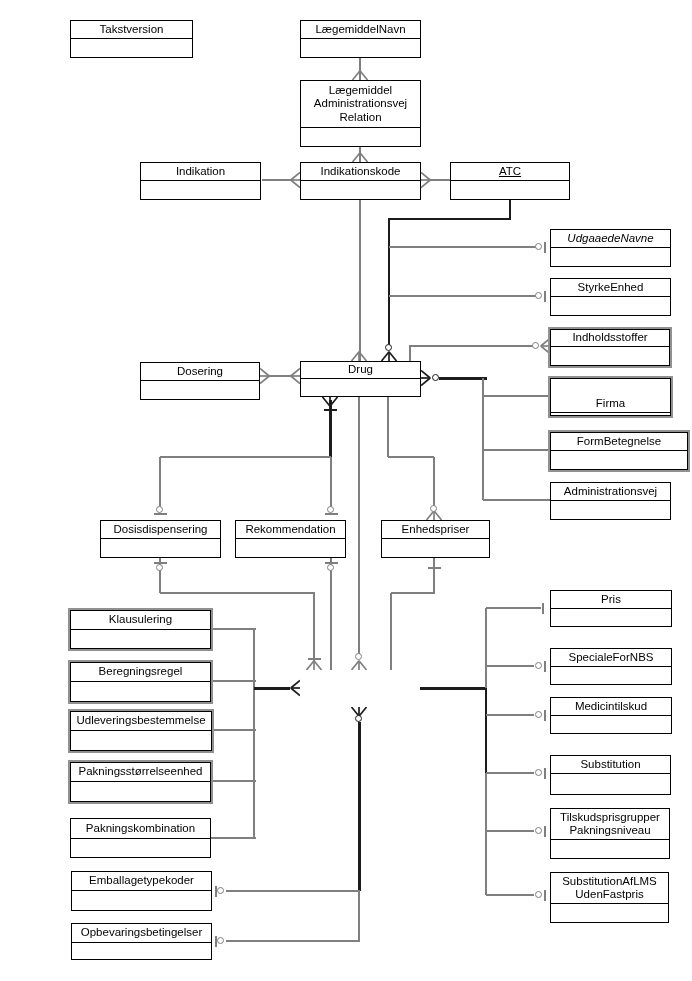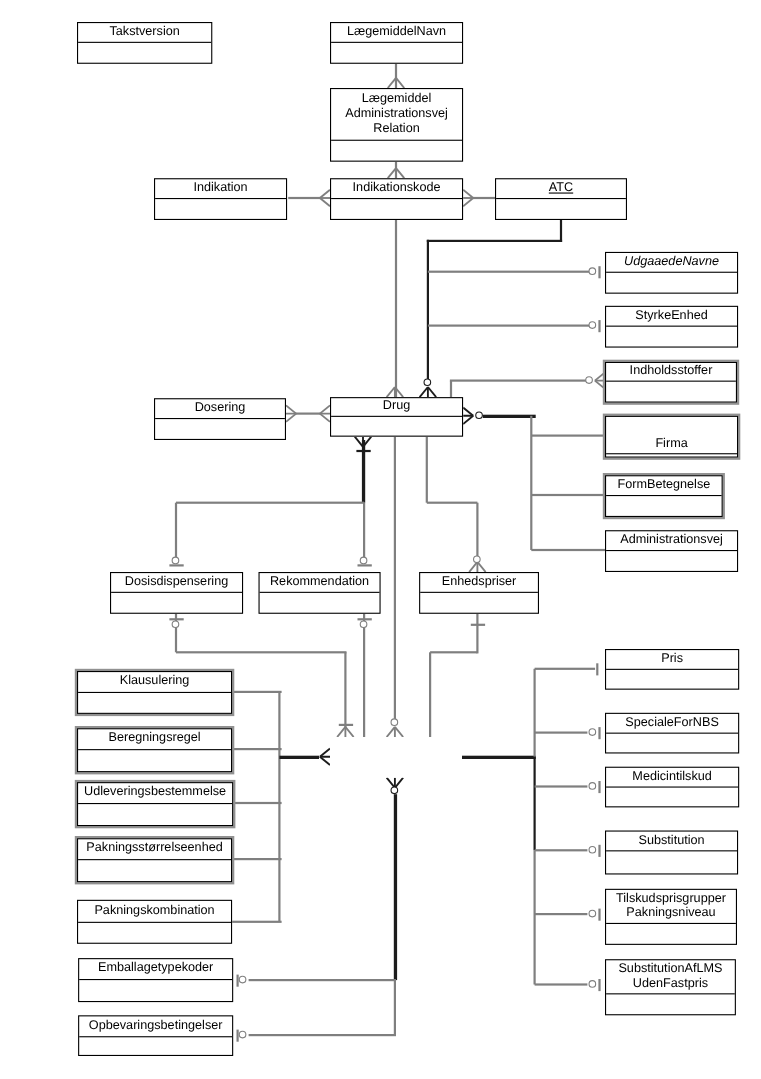--- a/index.html
+++ b/index.html
@@ -260,21 +260,21 @@
       <div></div>
     </div>
     <div class="entity" style="left: 140px; top: 362px; width: 120px; height: 38px;">
       <div class="title" style="height: 18px;">Dosering</div>
       <div></div>
     </div>
     <div class="entity accent" style="left: 550px; top: 378px; width: 121px; height: 38px;">
       <div class="title" style="height: 18px; margin-top: 16px;">Firma</div>
       <div></div>
     </div>
-    <div class="entity accent" style="left: 550px; top: 432px; width: 107px; height: 38px;">
+    <div class="entity accent" style="left: 550px; top: 432px; width: 138px; height: 38px;">
       <div class="title" style="height: 18px;">FormBetegnelse</div>
       <div></div>
     </div>
     <div class="entity" style="left: 550px; top: 482px; width: 121px; height: 38px;">
       <div class="title" style="height: 18px;">Administrationsvej</div>
       <div></div>
     </div>
     <div class="entity" style="left: 100px; top: 520px; width: 121px; height: 38px;">
       <div class="title" style="height: 18px;">Dosisdispensering</div>
       <div></div>

